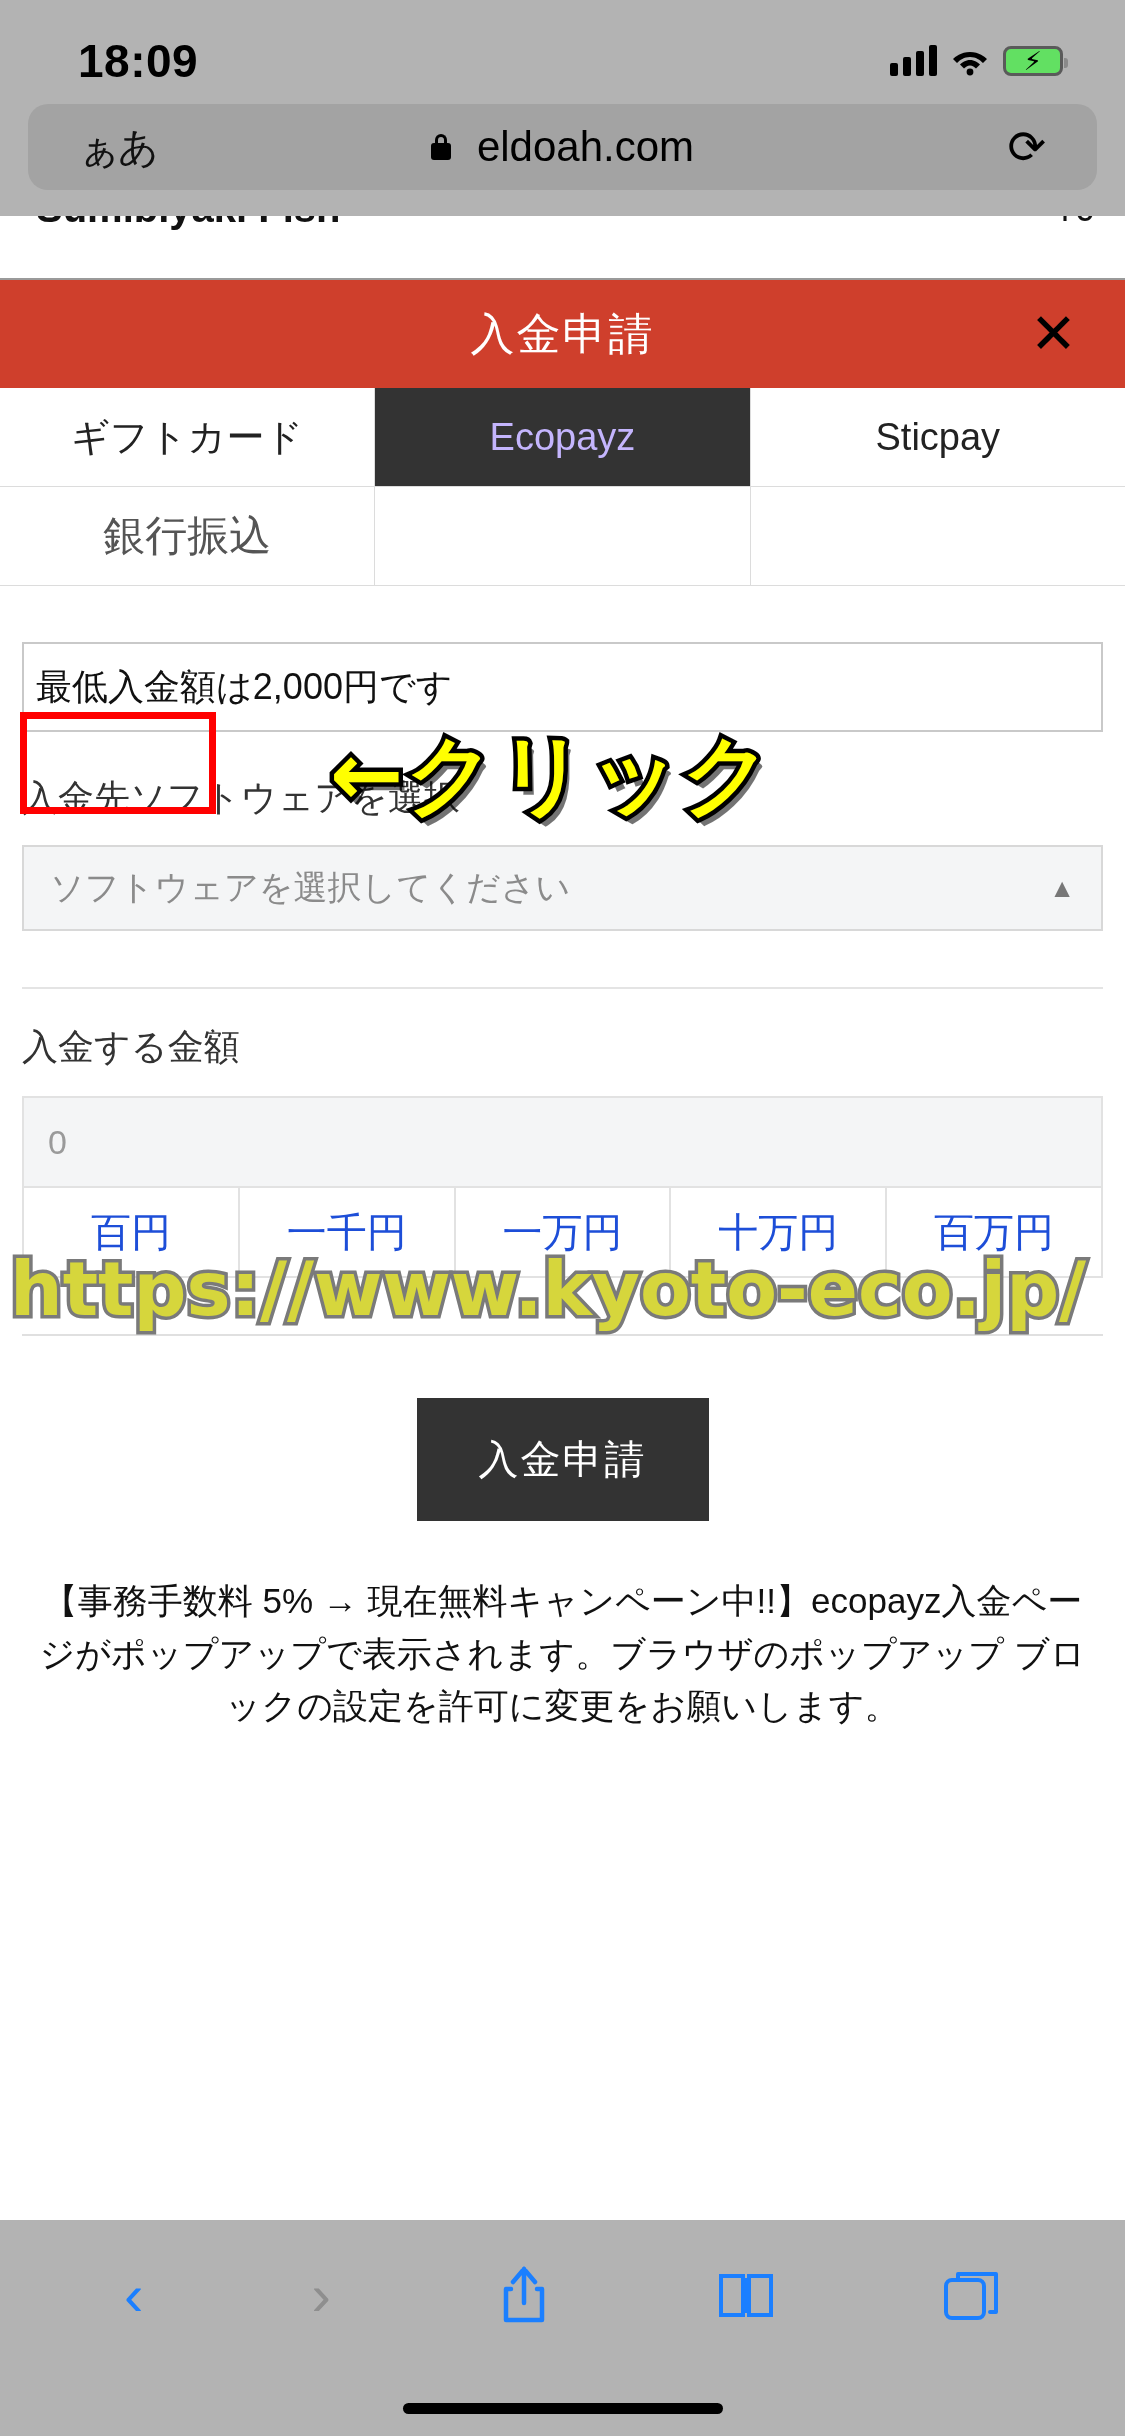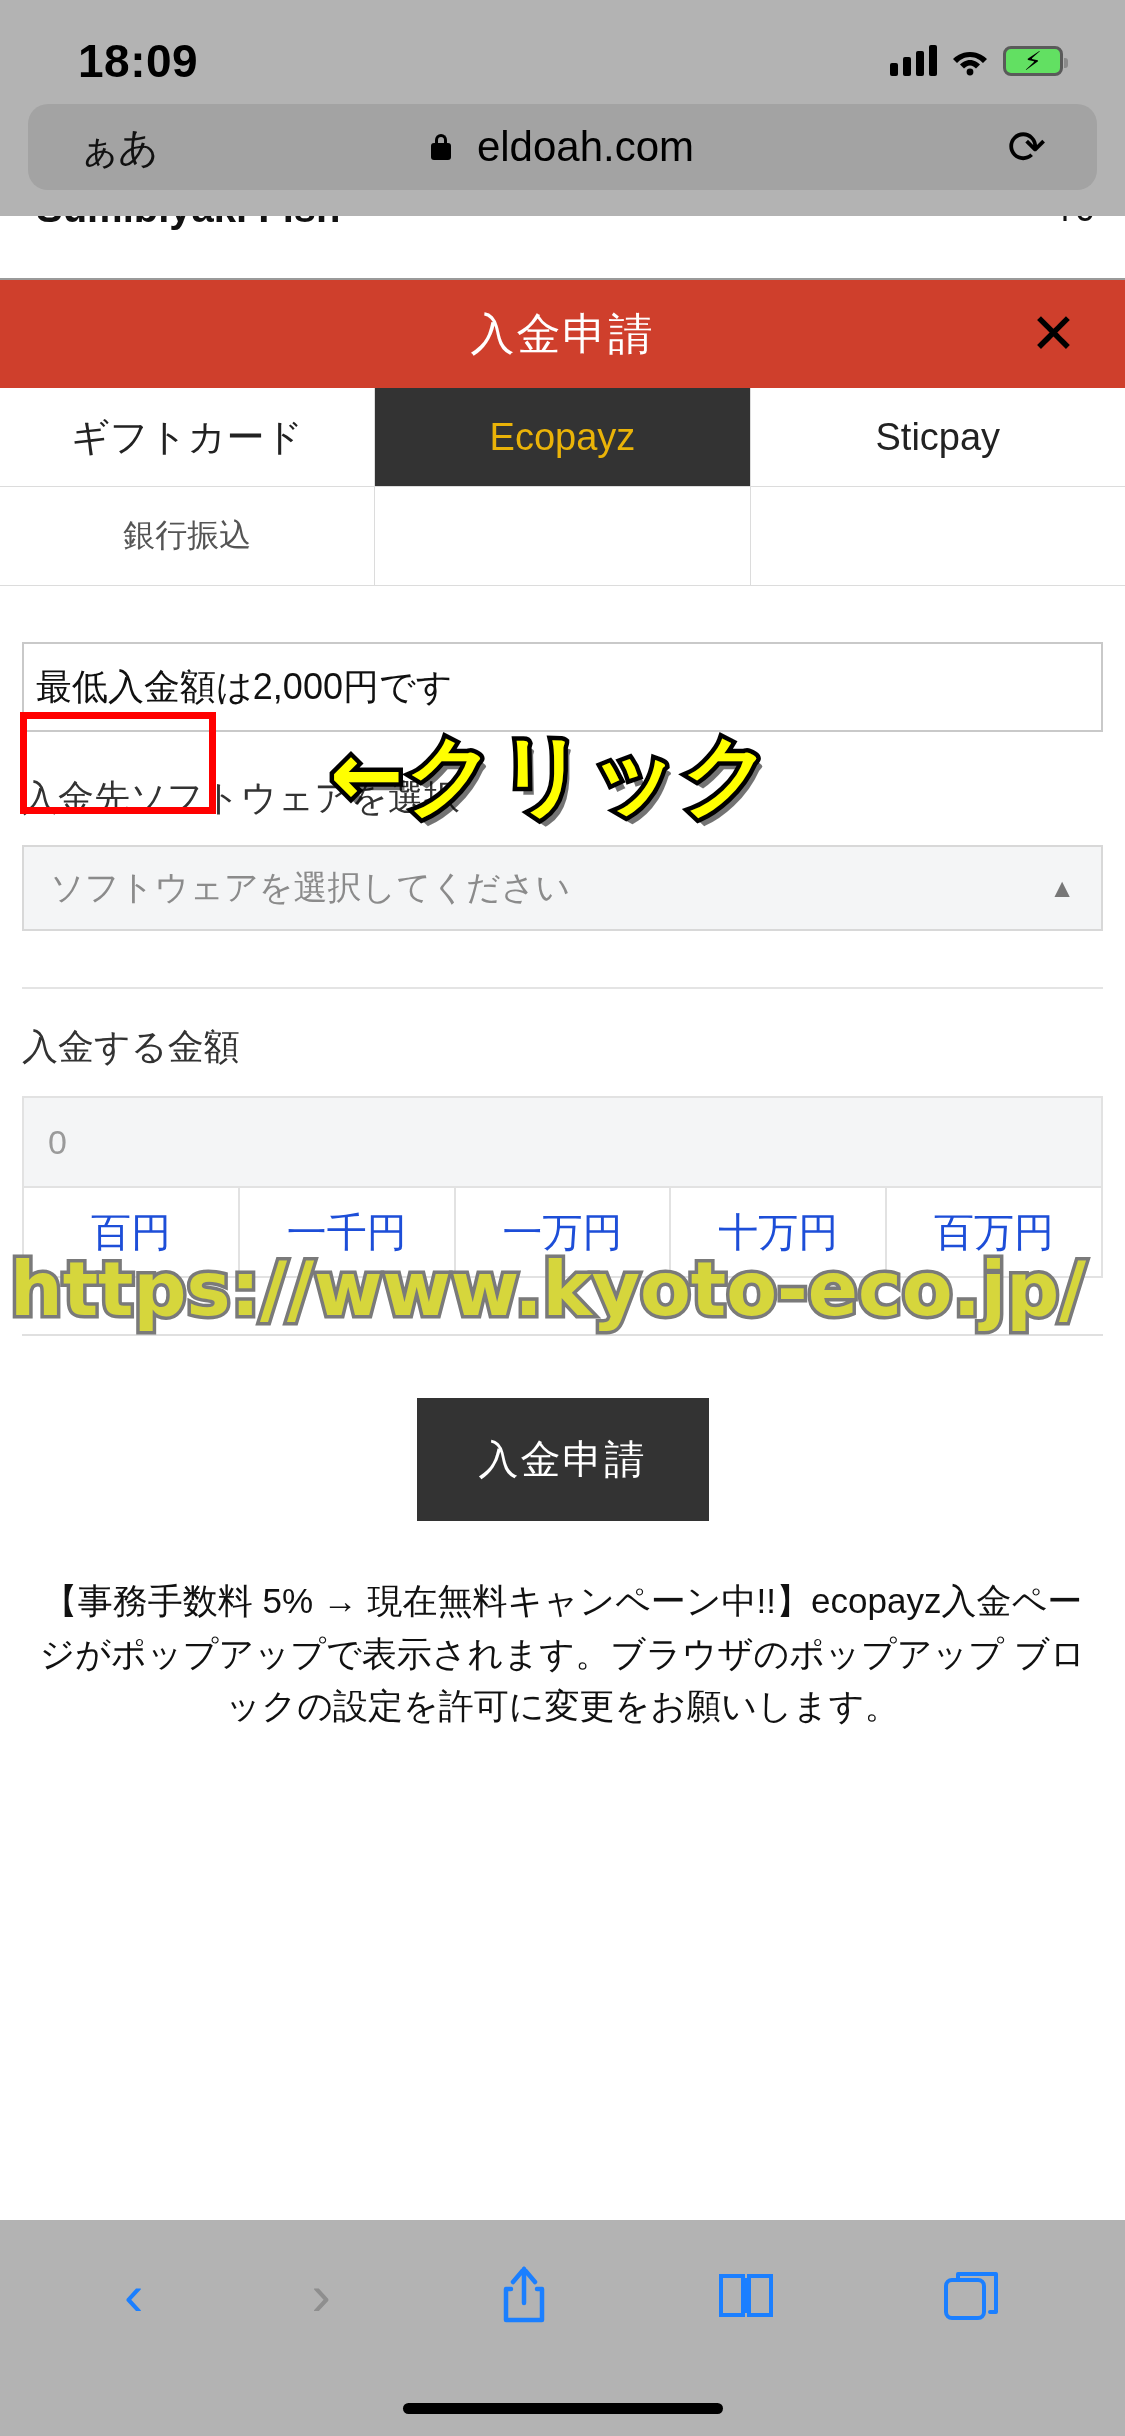--- a/index.html
+++ b/index.html
@@ -207,25 +207,25 @@
     justify-content: center;
     font-size: 38px;
     color: #222;
     background: #ffffff;
     border-right: 1px solid #dcdcdc;
     box-sizing: border-box;
   }
   .tab:last-child { border-right: none; }
   .tab.active {
     background: #333333;
-    color: #eab308;
+    color: #c4b5fd;
   }
   .tab-row.second .tab {
     color: #555;
-    font-size: 32px;
+    font-size: 42px;
   }
   .tab-row.second {
     border-bottom: 1px solid #dcdcdc;
   }
   .tab-spacer {
     flex: 1 1 0;
     border-right: 1px solid #dcdcdc;
     box-sizing: border-box;
     background: #fff;
   }

